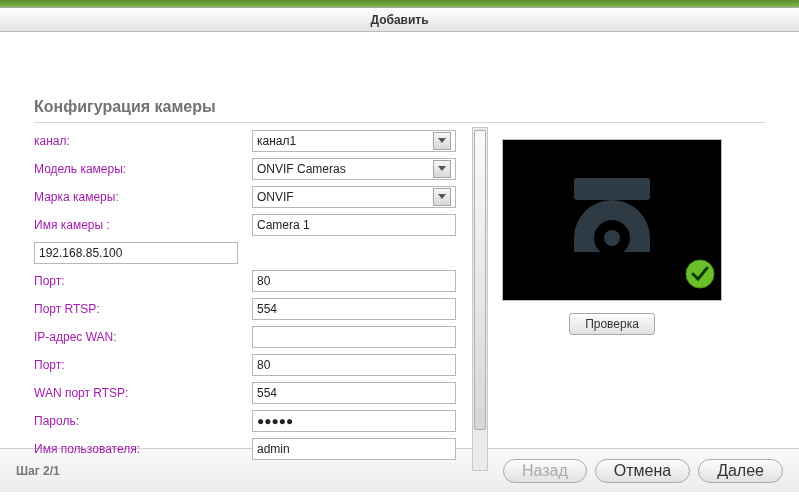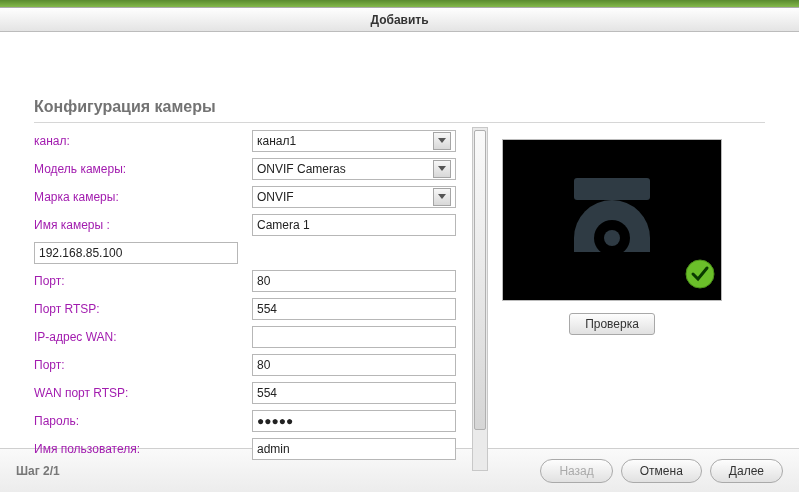--- a/index.html
+++ b/index.html
@@ -51,21 +51,21 @@
     }
 
     
     .footer {
       height:44px; border-top:1px solid #cfcfcf; display:flex; align-items:center; padding:0 16px; background:linear-gradient(#fafafa,#ececec);
     }
     .step { font-weight:bold; color:#777; }
     .spacer { flex:1; }
     .btn {
       height:24px; padding:0 18px; text-align:center; line-height:22px;
-      background:linear-gradient(#fdfdfd,#e1e1e1); border:1px solid #aaa; border-radius:12px; font-size:12px; color:#333; cursor:pointer; margin-left:8px;
+      background:linear-gradient(#fdfdfd,#e1e1e1); border:1px solid #aaa; border-radius:12px; font-size:16px; color:#333; cursor:pointer; margin-left:8px;
     }
     .btn.disabled { color:#aaa; cursor:default; }
   </style>
 </head>
 <body>
 
 <div class="topbar"></div>
 <div class="titlebar">
   <span>Добавить</span>
 </div>

